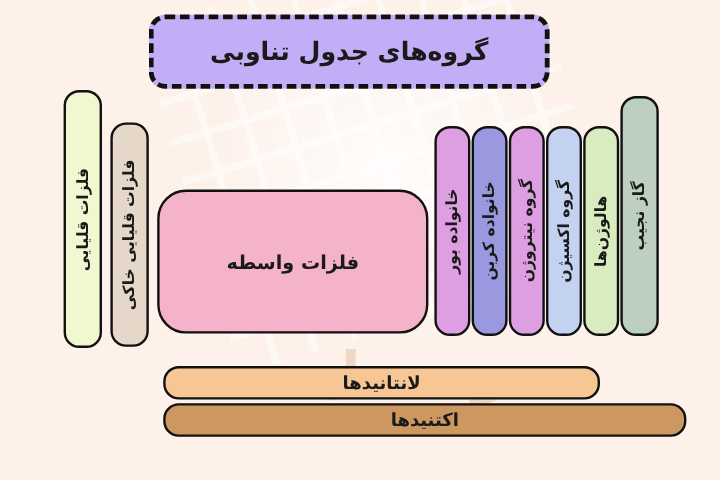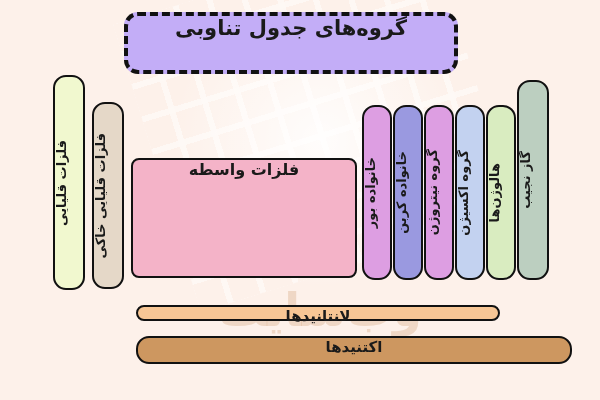--- a/index.html
+++ b/index.html
@@ -67,20 +67,21 @@
     white-space: nowrap;
   }
 
   
   .blk {
     position: absolute;
     z-index: 2;
     border: 2.5px solid #111;
     box-sizing: border-box;
     display: flex;
+    align-items: center;
     justify-content: center;
     direction: rtl;
     color: #1a1a1a;
   }
 
   
   #title-box {
     left: 124px;
     top: 12px;
     width: 334px;
@@ -114,21 +115,21 @@
     font-size: 15px;
     font-weight: bold;
   }
 
   #transition-block {
     left: 131px;
     top: 158px;
     width: 226px;
     height: 120px;
     background: #f4b3c8;
-    border-radius: 8px;
+    border-radius: 24px;
     font-size: 16px;
     font-weight: bold;
   }
 </style>
 </head>
 <body style="background: rgb(253, 241, 234);">
 
 <div id="diagram" style="background: rgb(253, 241, 234);">
 
   <div class="watermark">
@@ -170,21 +171,21 @@
   </div>
 
   <div class="blk col" id="col-halogens" style="left: 486px; top: 105px; width: 30px; height: 175px; background: rgb(217, 236, 192);">
     <span>هالوژن‌ها</span>
   </div>
 
   <div class="blk col" id="col-noble" style="left: 517px; top: 80px; width: 32px; height: 200px; background: rgb(188, 207, 192);">
     <span>گاز نجیب</span>
   </div>
 
-  <div class="blk bar" id="bar-lanthanides" style="left: 136px; top: 305px; width: 364px; height: 16px; background: rgb(247, 198, 149);">
+  <div class="blk bar" id="bar-lanthanides" style="left: 136px; top: 305px; width: 364px; height: 28px; background: rgb(247, 198, 149);">
     <span>لانتانیدها</span>
   </div>
 
   <div class="blk bar" id="bar-actinides" style="left: 136px; top: 336px; width: 436px; height: 28px; background: rgb(205, 151, 96);">
     <span>اکتنیدها</span>
   </div>
 
 </div>
 
 </body></html>

